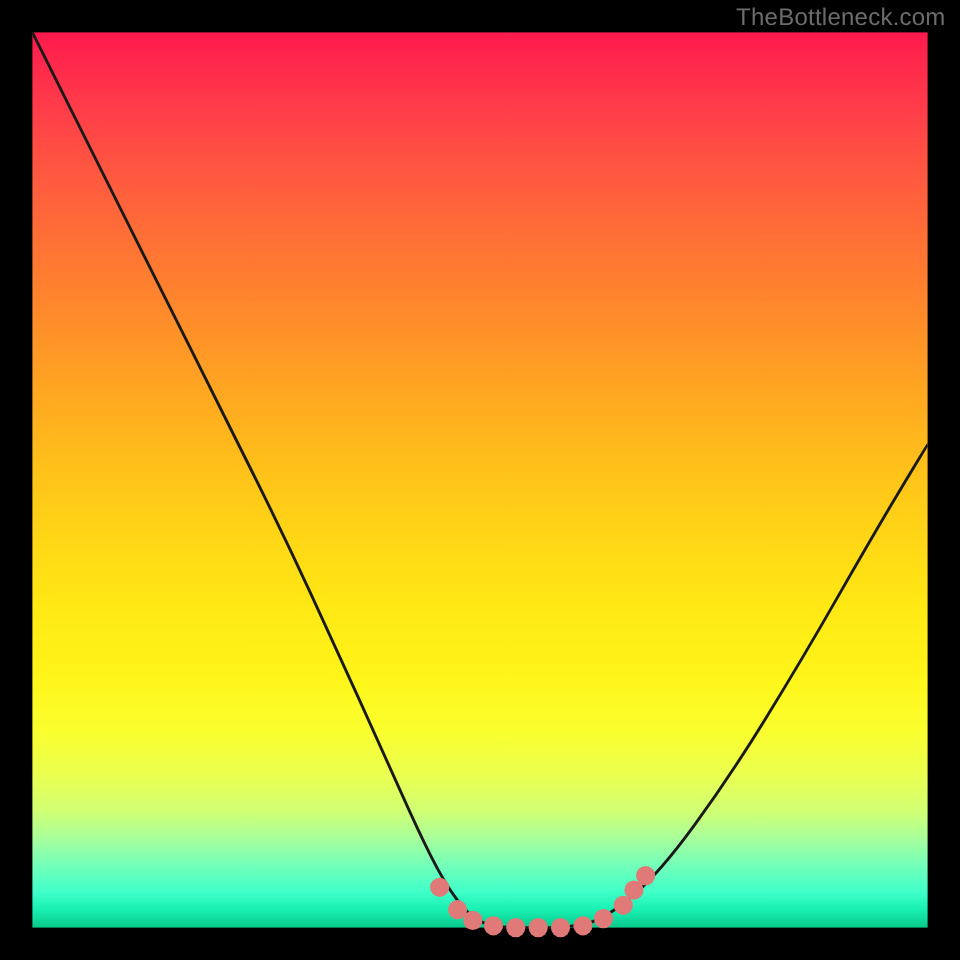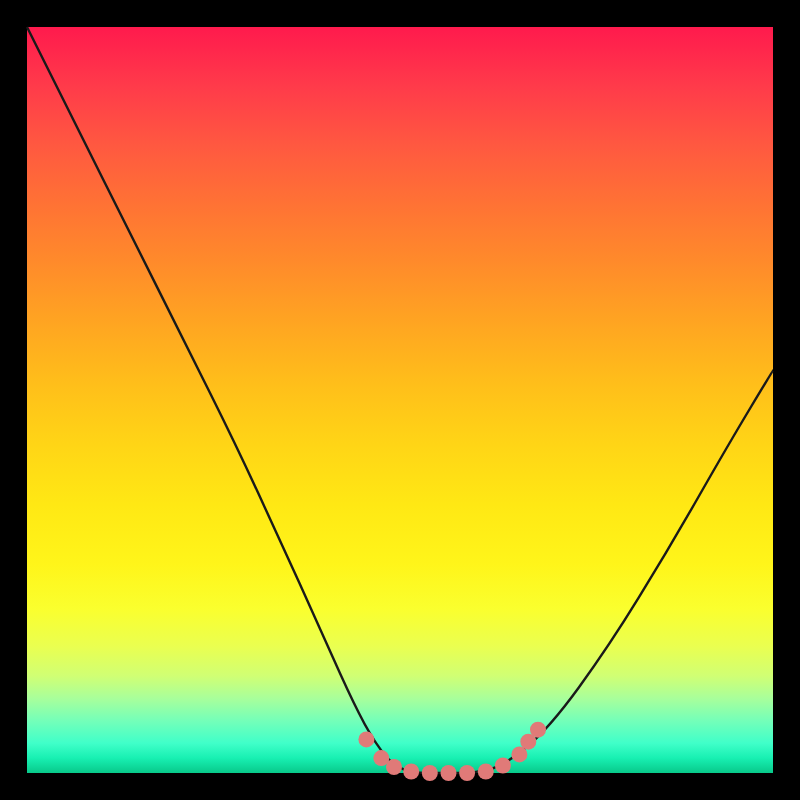--- a/index.html
+++ b/index.html
@@ -80,13 +80,14 @@
           <circle cx="421.5" cy="746.0" r="8" fill="#e07a78"></circle>
           <circle cx="440.1" cy="746.0" r="8" fill="#e07a78"></circle>
           <circle cx="458.8" cy="744.5" r="8" fill="#e07a78"></circle>
           <circle cx="475.9" cy="738.5" r="8" fill="#e07a78"></circle>
           <circle cx="492.4" cy="727.4" r="8" fill="#e07a78"></circle>
           <circle cx="501.3" cy="714.7" r="8" fill="#e07a78"></circle>
           <circle cx="511.0" cy="702.7" r="8" fill="#e07a78"></circle>
         </g>
     </svg>
   </div>
+  <div class="watermark">TheBottleneck.com</div>
 </div>
 
 </body></html>

